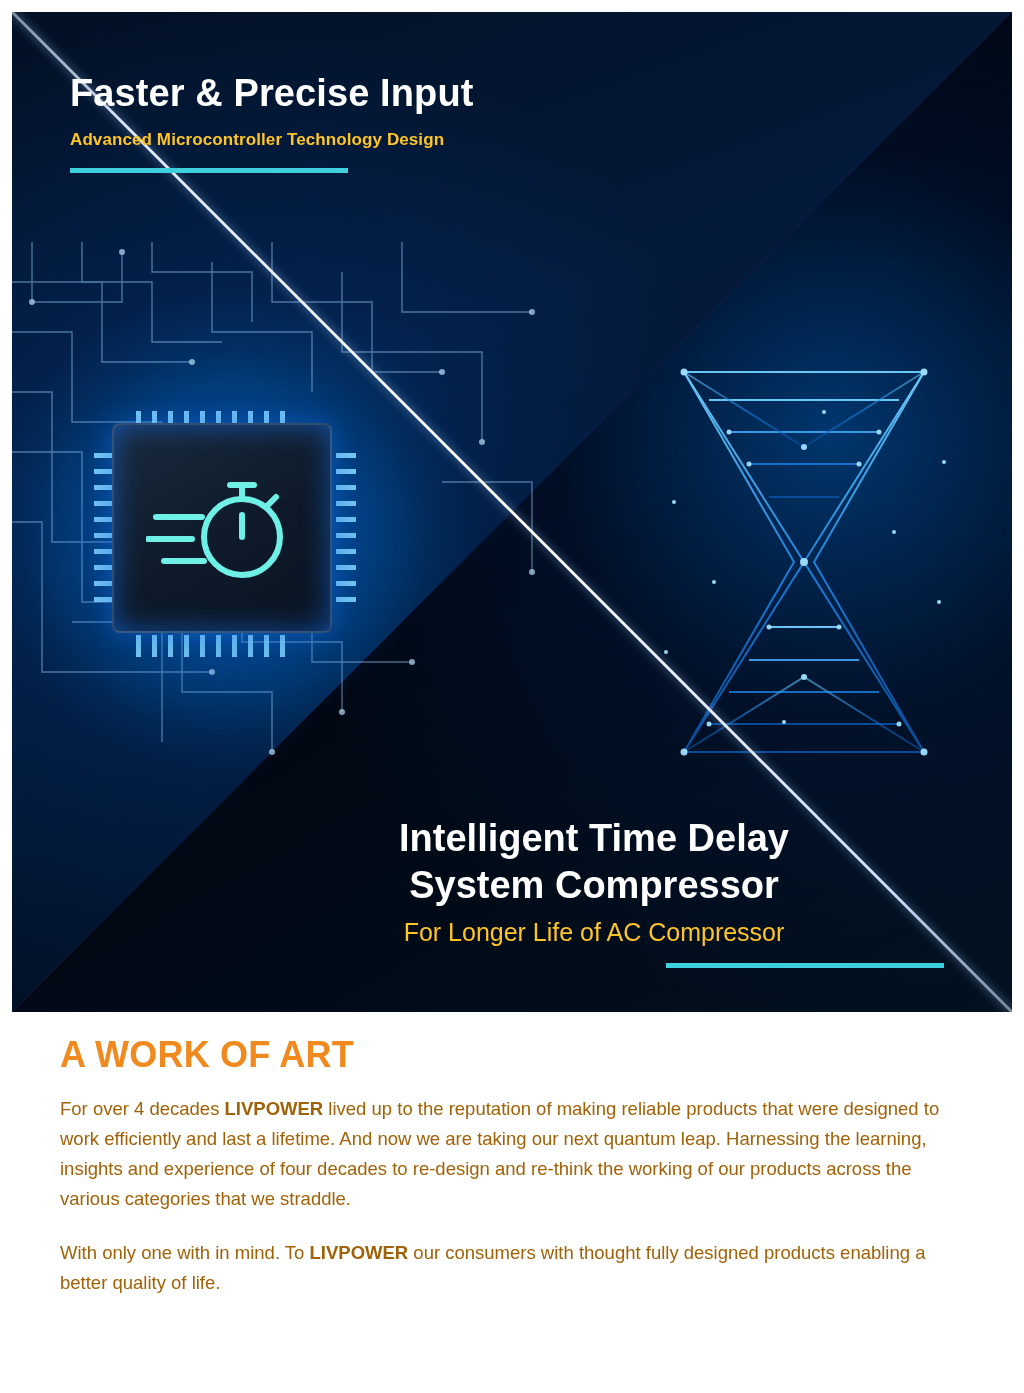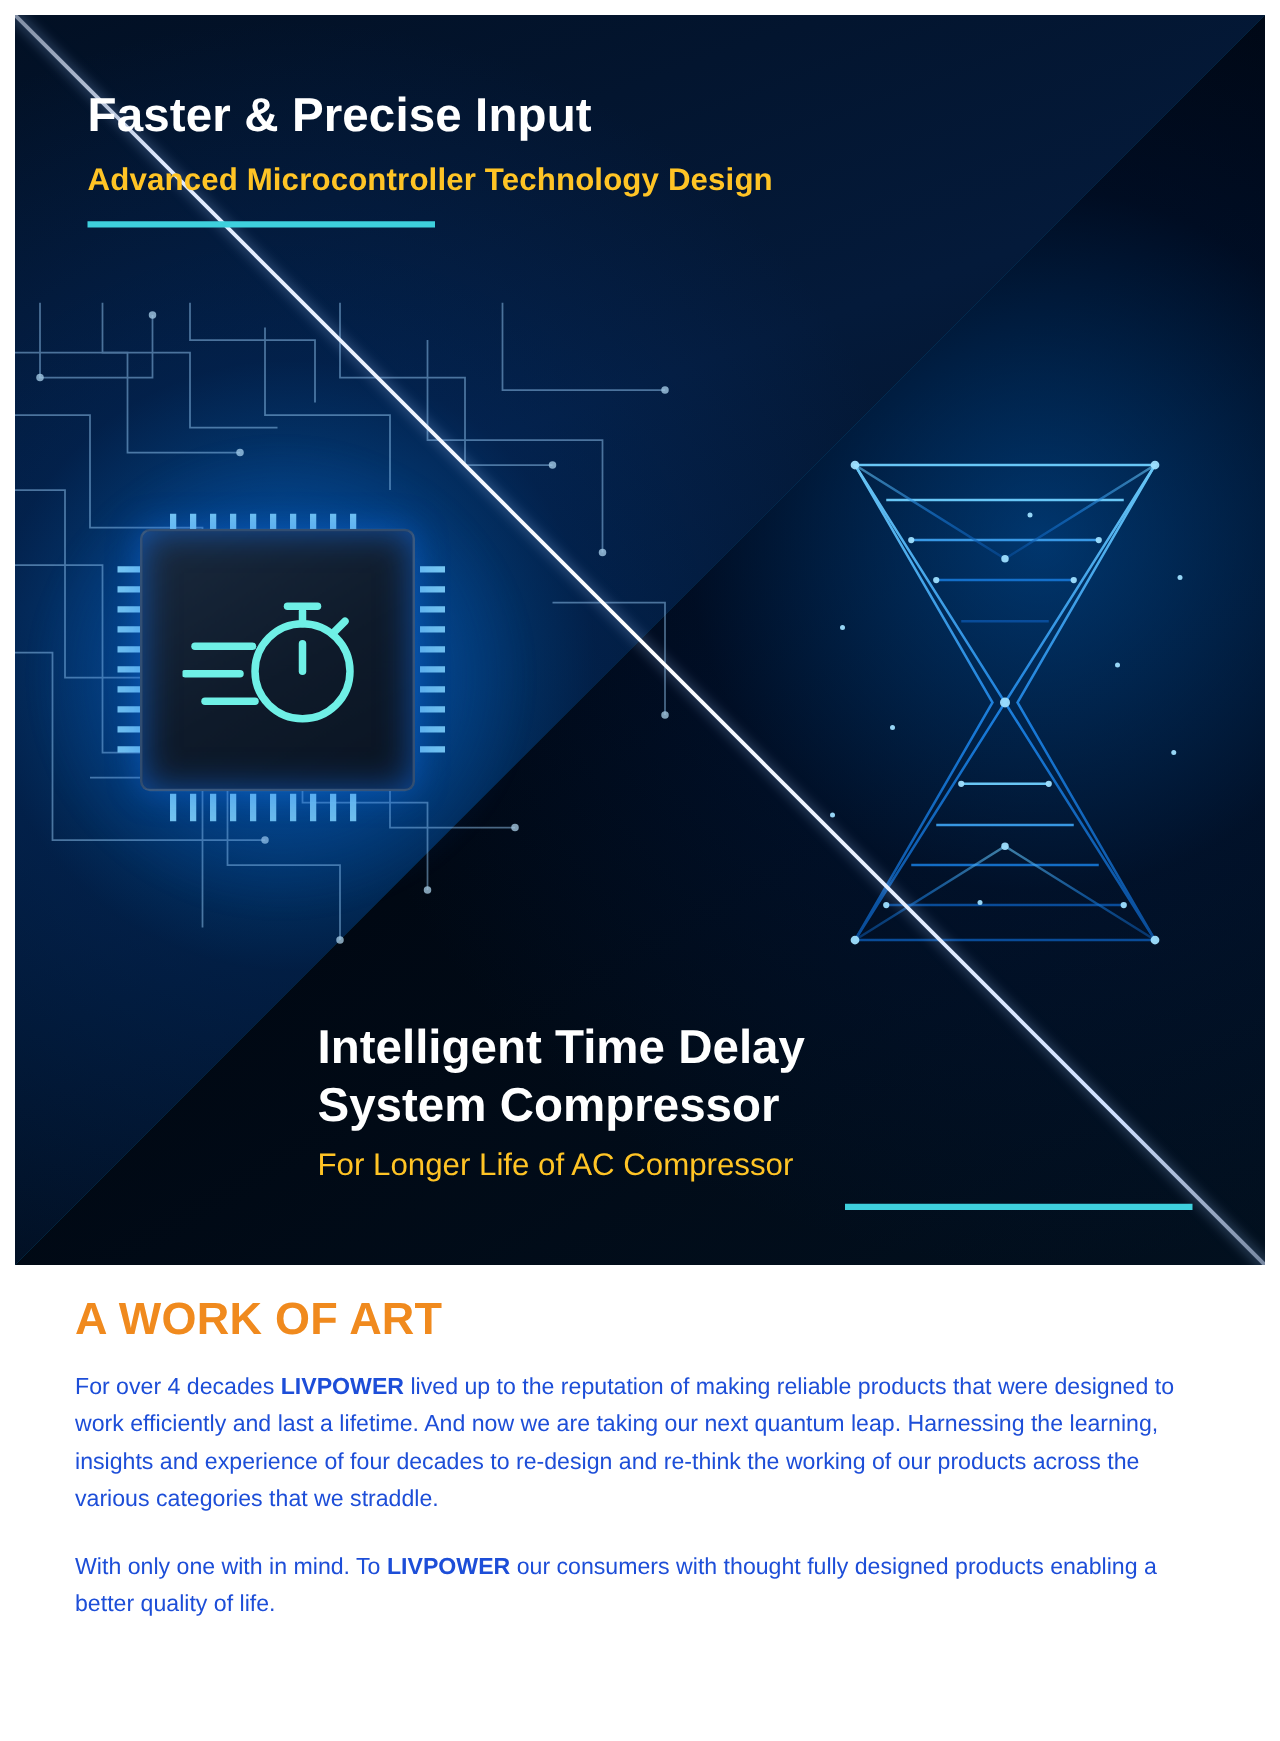--- a/index.html
+++ b/index.html
@@ -18,21 +18,21 @@
   }
 
   
   .hero {
     position: absolute;
     left: 12px;
     top: 12px;
     width: 1000px;
     height: 1000px;
     overflow: hidden;
-    background: #0369a1;
+    background: #4c1d95;
   }
 
   
   .hero-left {
     position: absolute;
     inset: 0;
     background:
       radial-gradient(circle at 22% 52%, rgba(0,140,255,0.55) 0%, rgba(0,60,140,0.25) 26%, rgba(0,12,35,0) 55%),
       linear-gradient(160deg, #021024 0%, #041a3a 35%, #02142c 60%, #010a18 100%);
     clip-path: polygon(0 0, 100% 0, 0 100%);
@@ -112,38 +112,38 @@
   .hero-h1 {
     color: #ffffff;
     font-size: 38px;
     font-weight: bold;
     line-height: 1.22;
     letter-spacing: 0.1px;
     margin: 0;
   }
   .hero-sub {
     color: #ffc425;
-    font-size: 25px;
+    font-size: 17px;
     font-weight: bold;
     margin: 14px 0 0 0;
     letter-spacing: 0.1px;
   }
   .rule-tl {
     margin-top: 18px;
     width: 278px;
     height: 5px;
     background: #3ed0dd;
   }
 
   .hero-text-br {
     position: absolute;
-    right: 58px;
+    right: 68px;
     bottom: 44px;
     width: 700px;
-    text-align: left;
+    text-align: center;
   }
   .hero-h2 {
     color: #ffffff;
     font-size: 38px;
     font-weight: bold;
     line-height: 1.22;
     margin: 0;
   }
   .hero-sub2 {
     color: #ffc425;
@@ -168,21 +168,21 @@
     padding: 22px 80px 0 60px;
   }
   .section-title {
     color: #f08a1e;
     font-size: 36px;
     font-weight: bold;
     margin: 0 0 18px 0;
     letter-spacing: 0.2px;
   }
   .para {
-    color: #1d4ed8;
+    color: #a16207;
     font-size: 18.5px;
     line-height: 1.62;
     margin: 0 0 24px 0;
     max-width: 910px;
   }
   .para b { font-weight: bold; }
 </style>
 </head>
 <body>
 

